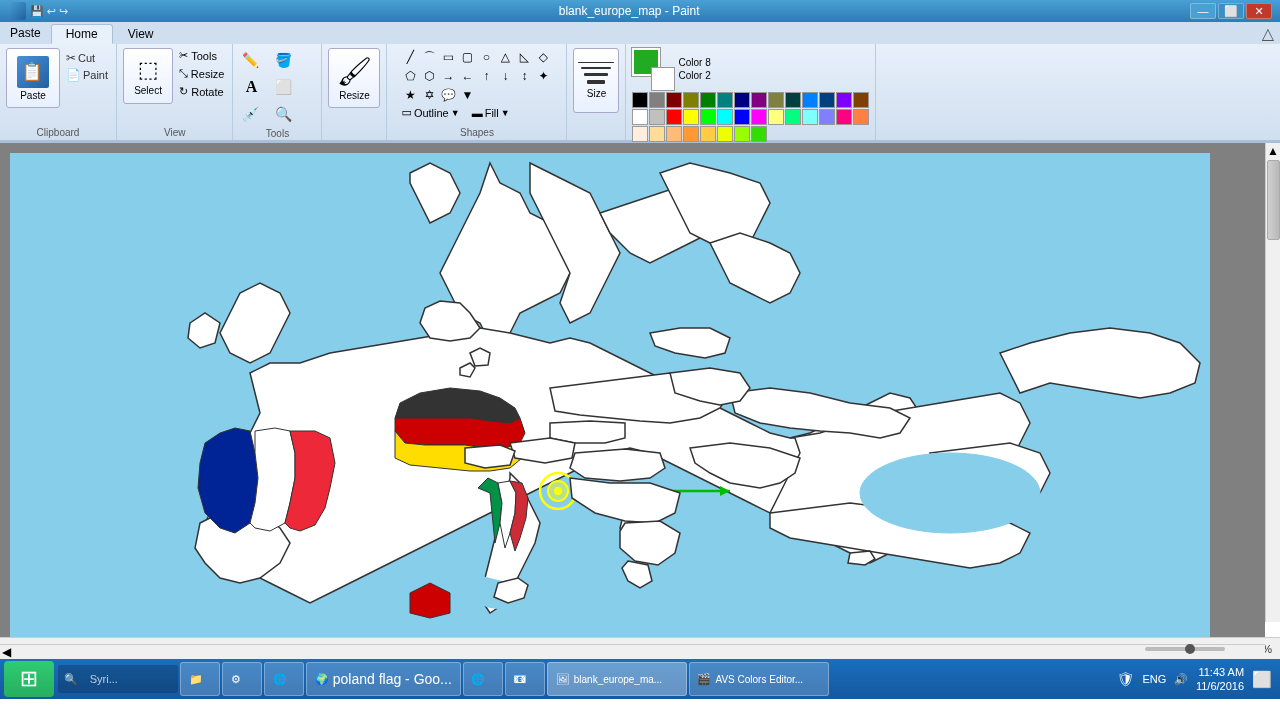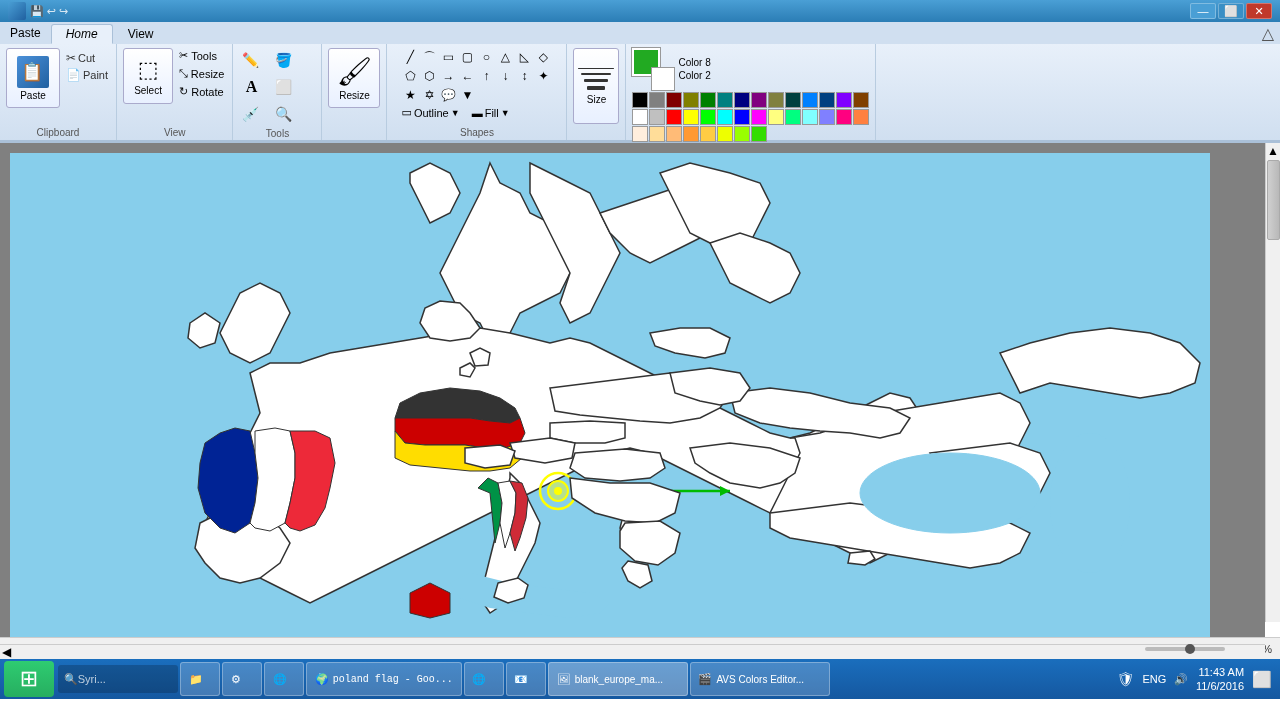--- a/index.html
+++ b/index.html
@@ -140,21 +140,21 @@
     }
     .shape-btn {
       width: 18px; height: 18px;
       display: flex; align-items: center; justify-content: center;
       font-size: 12px; cursor: pointer; border: 1px solid transparent; border-radius: 2px;
     }
 
     
     .size-group { min-width: 55px; }
     .size-btn {
-      width: 46px; height: 76px;
+      width: 46px; height: 65px;
       background: linear-gradient(to bottom, #fff, #e8f0ff);
       border: 1px solid #aac; border-radius: 3px;
       display: flex; flex-direction: column; align-items: center; justify-content: center;
       cursor: pointer; font-size: 10px; gap: 4px;
     }
     .size-lines { display: flex; flex-direction: column; gap: 4px; align-items: center; }
     .size-line { background: #333; border-radius: 1px; }
 
     
     .colors-group .ribbon-group-content {
@@ -297,21 +297,20 @@
       border: 1px solid transparent;
       border-bottom: none;
       border-radius: 3px 3px 0 0;
       background: transparent;
       margin-bottom: -1px;
     }
     .ribbon-tab.active {
       background: #e8f0fa;
       border-color: #aac0d8;
       border-bottom: 1px solid #e8f0fa;
-      font-style: italic;
     }
 
     .app-icon {
       width: 18px; height: 18px;
       background: linear-gradient(135deg, #4a9fd5, #2060a0);
       border-radius: 2px;
     }
 
     .outline-fill-row {
       display: flex; gap: 4px;
@@ -323,20 +322,21 @@
     .dropdown-arrow { font-size: 9px; }
   </style>
 </head>
 <body>
 
 <div class="title-bar">
   <div class="title-bar-left">
     <div class="app-icon"></div>
     <span style="font-size:11px;opacity:0.8;">💾 ↩ ↪</span>
   </div>
+  <div class="title-bar-title">blank_europe_map - Paint</div>
   <div class="title-bar-controls">
     <div class="title-btn minimize">—</div>
     <div class="title-btn maximize">⬜</div>
     <div class="title-btn close">✕</div>
   </div>
 </div>
 
 <div style="background:#d0dff0; border-bottom:1px solid #aac0d8;">
   <div style="display:flex; align-items:center; height:22px; background:#d0dff0;">
     <div class="menu-item">Paste</div>
@@ -689,38 +689,38 @@
       <span style="margin-left:4px;">100%</span>
     </div>
   </div>
 </div>
 
 <div class="taskbar">
   <div class="taskbar-start">⊞</div>
 
   <div style="display:flex; align-items:center; background:rgba(0,0,0,0.2); border-radius:3px; padding:2px 6px; color:white; font-size:11px; width:120px; height:28px; margin-left:2px;">
     <span>🔍</span>
-    <span style="margin-left:0; opacity:0.7;">Syri...</span>
+    <span style="margin-left:12px; opacity:0.7;">Syri...</span>
   </div>
 
   <div class="taskbar-btn" style="min-width:40px; max-width:50px;">
     <span>📁</span>
   </div>
 
   <div class="taskbar-btn" style="min-width:40px; max-width:50px;">
     <span>⚙</span>
   </div>
 
   <div class="taskbar-btn" style="min-width:40px; max-width:50px;">
     <span>🌐</span>
   </div>
 
   <div class="taskbar-btn">
     <span>🌍</span>
-    <span style="overflow:hidden; text-overflow:ellipsis; white-space:nowrap; font-size:10px;font-family:Liberation Mono, monospace;">poland flag - Goo...</span>
+    <span style="overflow:hidden; text-overflow:ellipsis; white-space:nowrap; font-size:14px;">poland flag - Goo...</span>
   </div>
 
   <div class="taskbar-btn" style="min-width:40px; max-width:50px;">
     <span>🌐</span>
   </div>
 
   <div class="taskbar-btn" style="min-width:40px; max-width:50px;">
     <span>📧</span>
   </div>
 

